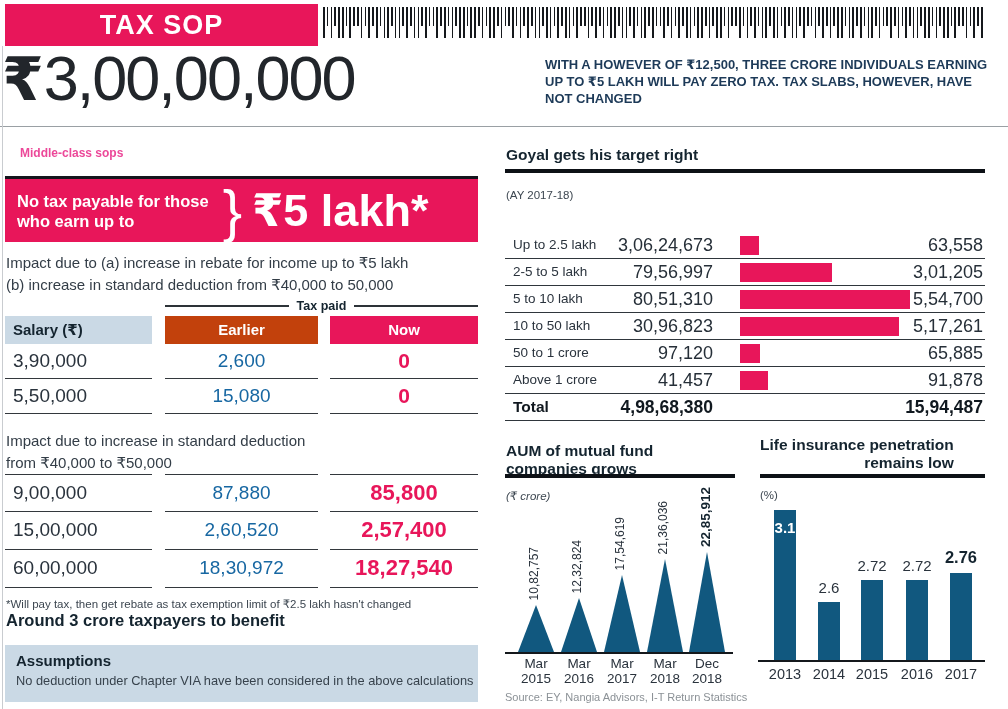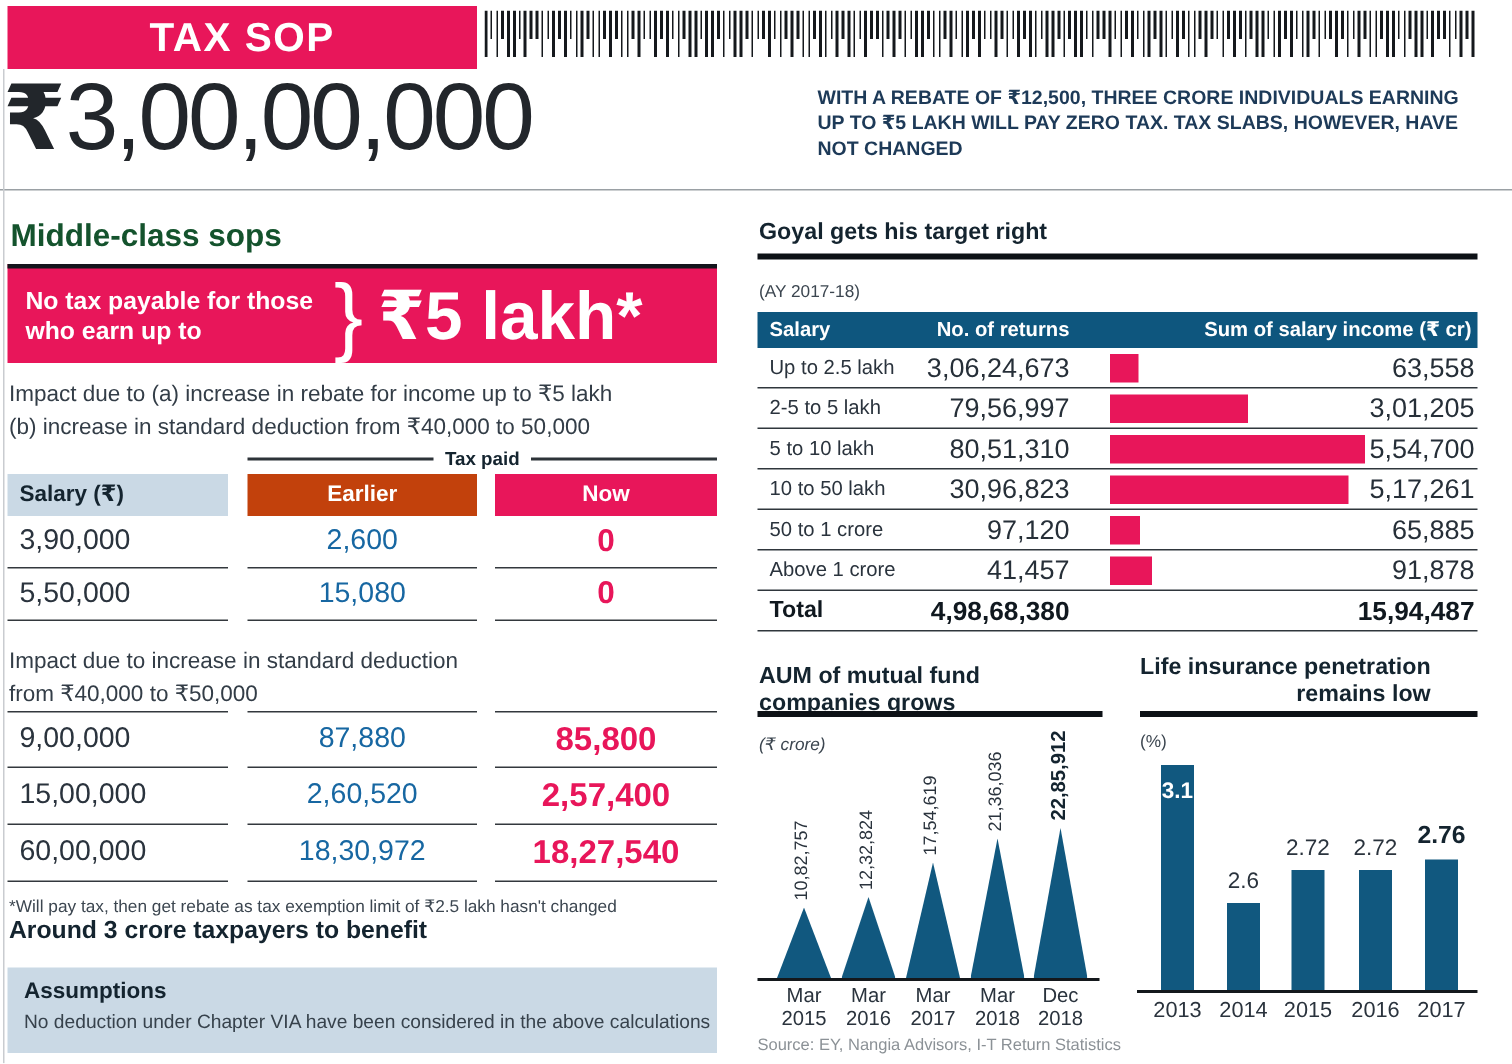--- a/index.html
+++ b/index.html
@@ -14,21 +14,21 @@
   .barcode i { display:block; width:1.6px; margin-right:2.2px; background:#15181c; }
   .figure { position:absolute; left:2px; top:42px; color:#22262b; white-space:nowrap; }
   .figure .rupee { font-size:60px; font-weight:700; }
   .figure .fig-num { font-size:63px; font-weight:300; letter-spacing:-2px; }
   .caption { position:absolute; left:545px; top:56px; width:450px; font-size:13px; font-weight:700;
              line-height:17px; color:#1d3a58; }
   .hdivider { position:absolute; left:0; top:126px; width:1008px; height:1px; background:#9aa0a4; }
   .vrail { position:absolute; left:2px; top:46px; bottom:0; width:1px; background:#c9ccd0; }
 
   
-  .mcs-title { position:absolute; left:7px; top:146px; font-size:21px; font-weight:700; color:#14532d; }
+  .mcs-title { position:absolute; left:20px; top:146px; font-size:12px; font-weight:700; color:#ec4899; }
   .pink-box { position:absolute; left:5px; top:176px; width:473px; height:66px; background:#e8165a;
               border-top:3px solid #14141c; display:flex; align-items:center; padding-left:12px; }
   .pink-box .hl-lines { color:#fff; font-weight:700; font-size:16.5px; line-height:20px; }
   .pink-box .brace { color:#fff; font-size:58px; font-weight:300; line-height:58px; margin:0 10px 0 14px; }
   .pink-box .hl-amount { color:#fff; font-weight:700; font-size:45px; letter-spacing:0; }
   .impact { position:absolute; left:6px; width:472px; font-size:15px; line-height:21.5px; color:#333d47; }
   .impact1 { top:252px; } .impact2 { top:430px; }
 
   .taxpaid-row { position:absolute; left:165px; top:299px; width:313px; display:flex; align-items:center; gap:8px; }
   .taxpaid-row .tline { flex:1; height:1.5px; background:#2d3338; }
@@ -288,21 +288,21 @@
       <i style="height: 19px; background: rgb(21, 24, 28);"></i>
       <i style="height: 19px; background: rgb(21, 24, 28);"></i>
       <i style="height: 31px; background: rgb(21, 24, 28);"></i>
       <i style="height: 19px; background: rgb(21, 24, 28);"></i>
       <i style="height: 31px; background: rgb(21, 24, 28);"></i>
       <i style="height: 19px; background: rgb(21, 24, 28);"></i>
       <i style="height: 31px; background: rgb(21, 24, 28);"></i>
     </div>
   <div class="figure"><span class="rupee">₹</span><span class="fig-num">3,00,00,000</span></div>
   <div class="caption">
-    <div>WITH A REBATE OF ₹12,500, THREE CRORE INDIVIDUALS EARNING</div>
+    <div>WITH A HOWEVER OF ₹12,500, THREE CRORE INDIVIDUALS EARNING</div>
     <div>UP TO ₹5 LAKH WILL PAY ZERO TAX. TAX SLABS, HOWEVER, HAVE</div>
     <div>NOT CHANGED</div>
   </div>
   <div class="hdivider"></div>
   <div class="vrail"></div>
 
   <div class="mcs-title">Middle-class sops</div>
   <div class="pink-box">
     <div class="hl-lines">
       <div>No tax payable for those</div>
@@ -361,25 +361,20 @@
   <div class="footnote">*Will pay tax, then get rebate as tax exemption limit of ₹2.5 lakh hasn't changed</div>
   <div class="benefit">Around 3 crore taxpayers to benefit</div>
   <div class="assumptions">
     <div class="a-title">Assumptions</div>
     <div class="a-text">No deduction under Chapter VIA have been considered in the above calculations</div>
   </div>
 
   <div class="goyal-title">Goyal gets his target right</div>
   <div class="thickrule goyal-rule"></div>
   <div class="ay">(AY 2017-18)</div>
-  <div class="rhead">
-    <div class="rh-salary">Salary</div>
-    <div class="rh-returns">No. of returns</div>
-    <div class="rh-income">Sum of salary income (₹ cr)</div>
-  </div>
   <div id="rtable">
       <div class="rrow">
         <div class="r-salary">Up to 2.5 lakh</div>
         <div class="r-returns">3,06,24,673</div>
         <div class="r-bar" style="width: 19px; background: rgb(232, 22, 90);"></div>
         <div class="r-income">63,558</div>
       </div>
       <div class="rrow">
         <div class="r-salary">2-5 to 5 lakh</div>
         <div class="r-returns">79,56,997</div>

